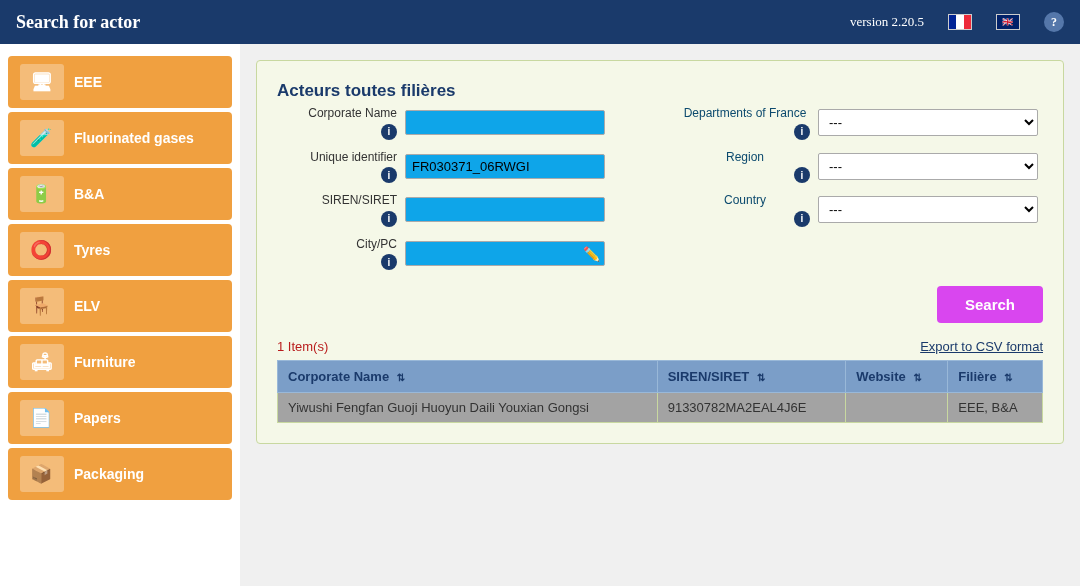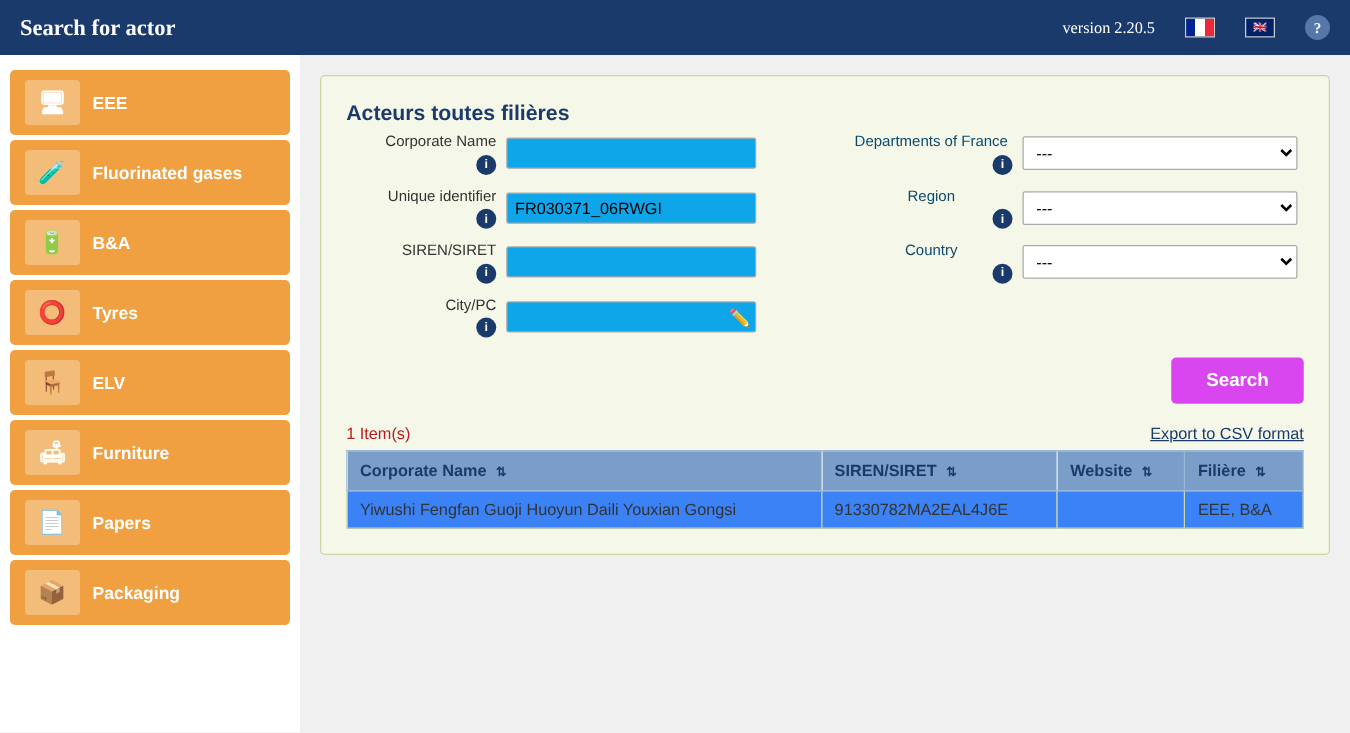--- a/index.html
+++ b/index.html
@@ -241,21 +241,21 @@
       font-weight: bold;
       border: 1px solid #99b8d8;
       position: relative;
     }
     .sort-icon {
       font-size: 10px;
       margin-left: 4px;
       color: #1a3a6b;
     }
     .results-table tbody tr {
-      background: #3b82f6;
+      background: #a3a3a3;
     }
     .results-table td {
       padding: 7px 10px;
       border: 1px solid #c8d8a0;
       color: #333;
     }
     .td-name { color: #1a3a6b; }
 
     
     .label-info {

